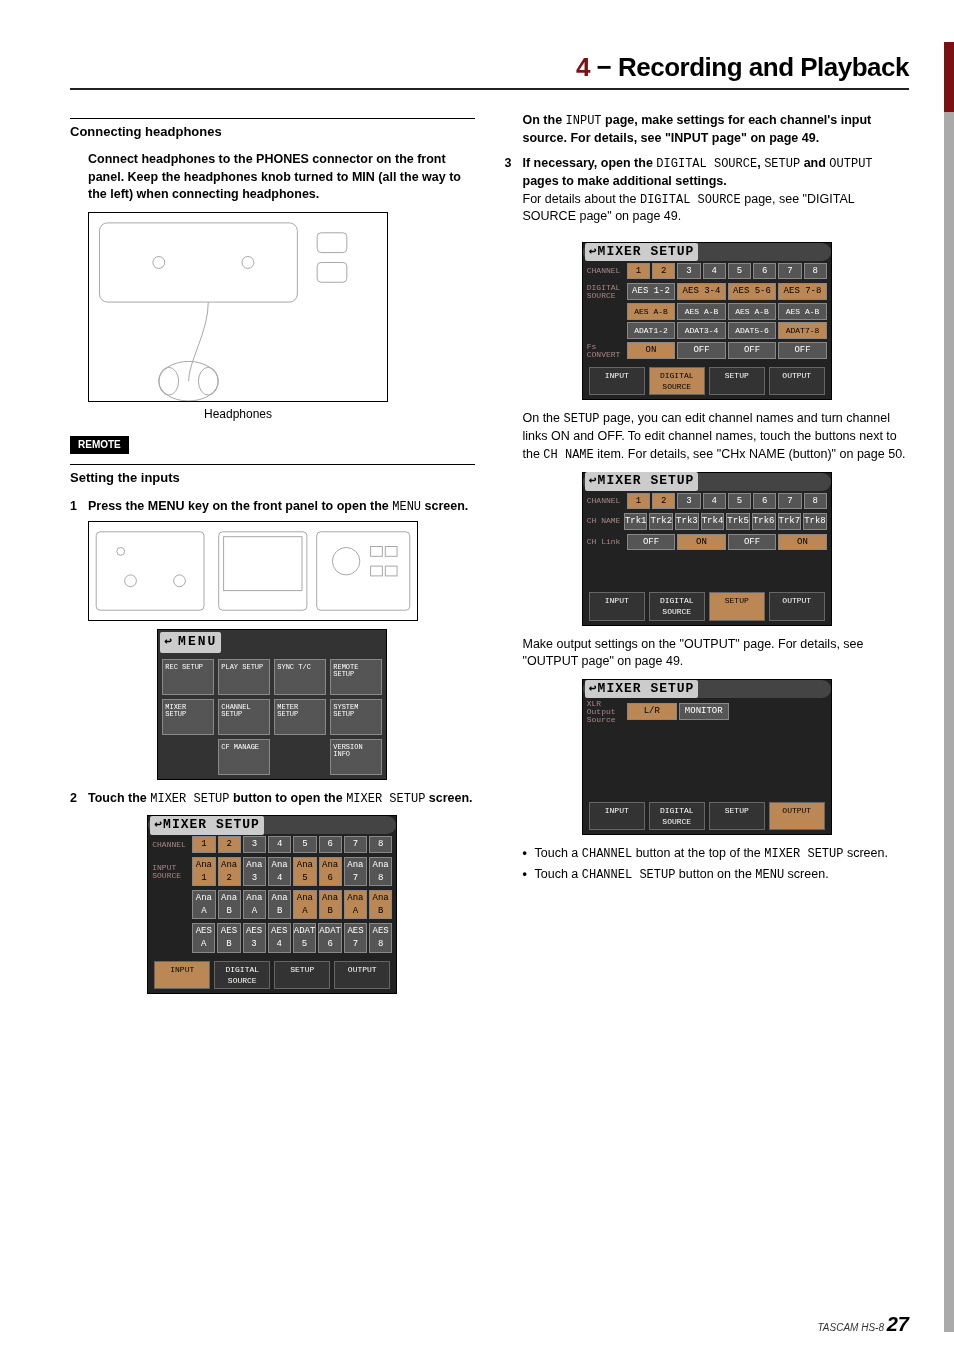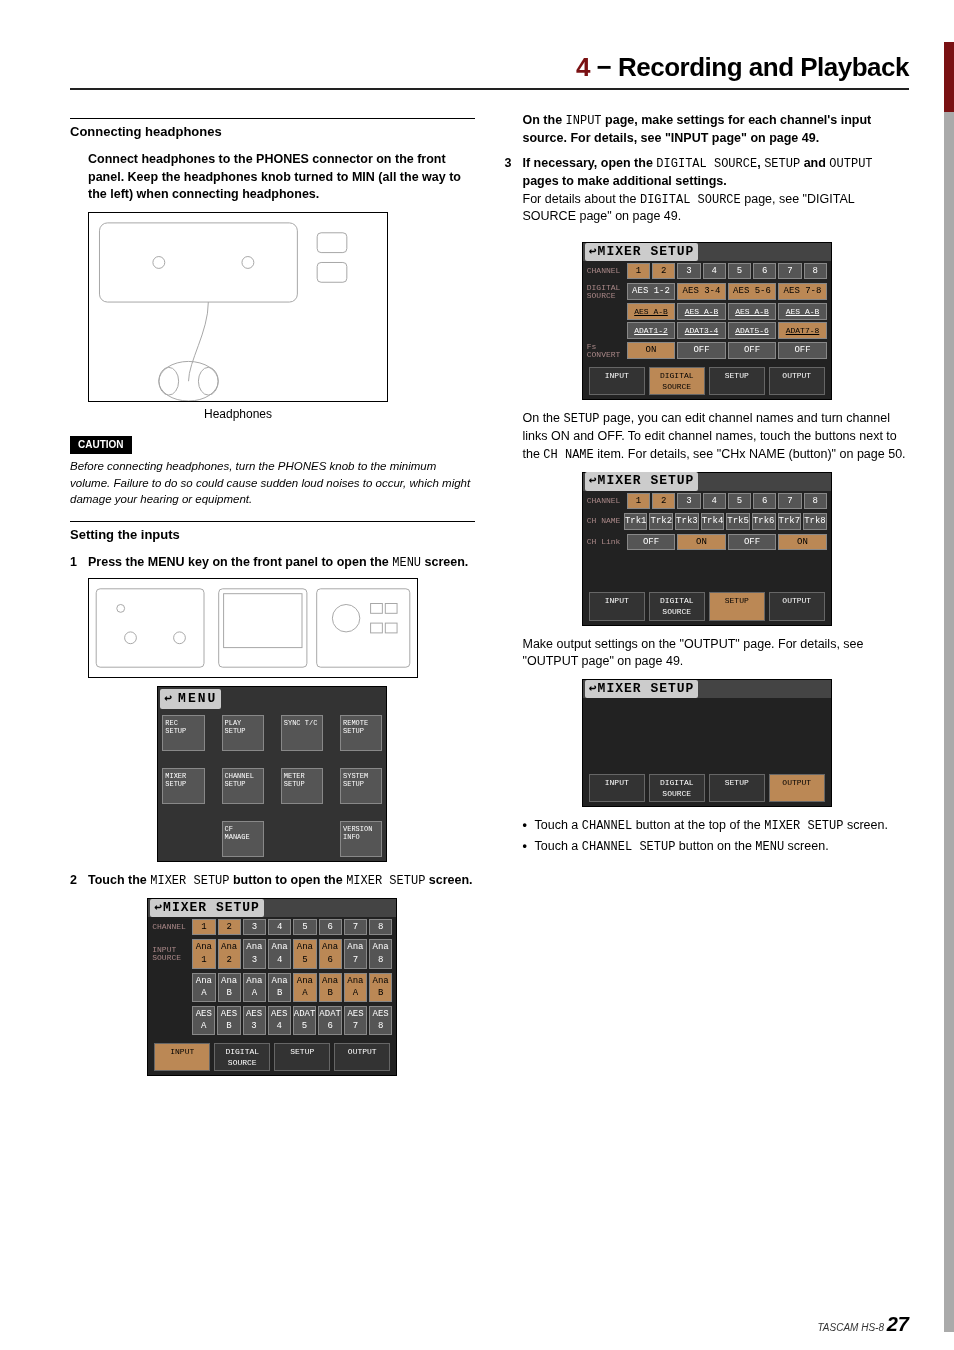--- a/index.html
+++ b/index.html
@@ -19,34 +19,34 @@
   .fig1 { width: 300px; height: 190px; margin-left: 18px; }
   .hp-label { text-align: center; font-size: 12px; margin: 2px 0 8px 18px; width: 300px; }
   .caution-box { display: inline-block; background: #000; color: #fff; font-size: 10px; font-weight: 700; padding: 2px 8px; margin: 6px 0 4px; }
   .caution-text { font-style: italic; font-size: 11.5px; margin-bottom: 14px; }
   .step { display: flex; margin-bottom: 6px; }
   .step-num { width: 18px; font-weight: 700; flex-shrink: 0; }
   .step-body { flex: 1; }
   .code { font-family: "Courier New", monospace; font-size: 12px; }
   .panel-fig { width: 330px; height: 100px; border: 1px solid #000; margin: 6px 0 6px 18px; background: #fff; }
   .ui-screen { width: 250px; background: #222; color: #fff; font-family: "Courier New", monospace; font-size: 9px; margin: 8px auto 10px; border: 1px solid #000; padding-bottom: 2px; }
-  .ui-title { background: #444; height: 18px; display: flex; align-items: center; }
+  .ui-title { background: #444; height: 18px; display: flex; align-items: center; border-radius: 9px; }
   .ui-title-pill { background: #ccc; color: #000; font-weight: 700; font-size: 13px; padding: 0 4px; margin-left: 2px; letter-spacing: 1px; border-radius: 2px; }
   .ui-row { display: flex; gap: 2px; padding: 2px 4px; align-items: center; }
   .ui-label { color: #a88; font-size: 8px; width: 38px; line-height: 1; }
   .ui-cell { background: #555; border: 1px solid #888; flex: 1; text-align: center; padding: 1px 0; }
   .ui-cell.sel, .ui-tab.sel { background: #b85; color: #000; }
   .ui-grid3 { display: flex; gap: 2px; padding: 1px 4px 1px 44px; }
-  .ui-grid3 .ui-cell { flex: 1; font-size: 8px; padding: 2px 0; text-decoration: underline; }
+  .ui-grid3 .ui-cell { flex: 1; font-size: 8px; padding: 2px 0; }
   .ui-tabs { display: flex; gap: 4px; padding: 6px 6px 2px; }
   .ui-tab { flex: 1; background: #333; border: 1px solid #666; text-align: center; padding: 2px 0; font-size: 8px; }
   .menu-screen { width: 230px; background: #333; border: 1px solid #000; margin: 8px auto 10px; font-family: "Courier New", monospace; }
   .menu-title { background: #ccc; color: #000; font-weight: 700; font-size: 13px; padding: 1px 4px; letter-spacing: 2px; display: inline-block; margin: 2px; border-radius: 2px; }
   .menu-title::before { content: "↩"; margin-right: 4px; }
-  .menu-grid { display: grid; grid-template-columns: repeat(4, 1fr); gap: 17px; padding: 4px; }
+  .menu-grid { display: grid; grid-template-columns: repeat(4, 1fr); gap: 4px; padding: 4px; }
   .menu-btn { background: #555; border: 1px solid #888; color: #fff; font-size: 7px; padding: 4px 2px; height: 36px; line-height: 1.1; }
   .bullet { display: flex; margin: 3px 0 3px 18px; }
   .bullet::before { content: "•"; width: 12px; font-weight: 700; }
   .footer { position: absolute; bottom: 26px; right: 45px; font-size: 10px; font-style: italic; color: #333; text-align: center; }
   .page-num { font-style: italic; font-size: 20px; font-weight: 700; color: #000; }
   .fig-sketch { width: 100%; height: 100%; opacity: 0.35; }
   .bold { font-weight: 700; }
 </style>
 </head>
 <body>
@@ -73,22 +73,21 @@
           <rect x="230" y="20" width="30" height="20" rx="4" fill="none" stroke="#000"></rect>
           <rect x="230" y="50" width="30" height="20" rx="4" fill="none" stroke="#000"></rect>
           <path d="M120 90 C120 120 100 150 100 170" fill="none" stroke="#000"></path>
           <path d="M70 170 a30 20 0 1 0 60 0 a30 20 0 1 0 -60 0" fill="none" stroke="#000"></path>
           <ellipse cx="80" cy="170" rx="10" ry="14" fill="none" stroke="#000"></ellipse>
           <ellipse cx="120" cy="170" rx="10" ry="14" fill="none" stroke="#000"></ellipse>
         </svg>
       </div>
       <div class="hp-label">Headphones</div>
 
-      <div class="caution-box">CAUTION</div>
-      <p class="caution-text">Before connecting headphones, turn the PHONES knob to the minimum volume. Failure to do so could cause sudden loud noises to occur, which might damage your hearing or equipment.</p>
+      <div class="caution-box">REMOTE</div>
 
       <h2>Setting the inputs</h2>
 
       <div class="step">
         <div class="step-num">1</div>
         <div class="step-body">
           <span class="bold">Press the </span><span class="bold">MENU</span><span class="bold"> key on the front panel to open the </span><span class="code">MENU</span><span class="bold"> screen.</span>
         </div>
       </div>
 
@@ -304,20 +303,25 @@
           <div class="ui-tab">OUTPUT</div>
         </div>
       </div>
 
       <p class="indent para">Make output settings on the "OUTPUT" page. For details, see "OUTPUT page" on page 49.</p>
 
       <div class="ui-screen">
         <div class="ui-title">
             <span class="ui-title-pill">↩<span>MIXER SETUP</span></span>
           </div>
+        <div class="ui-row">
+          <div class="ui-label">XLR Output Source</div>
+          <div class="ui-cell sel" style="flex:0 0 50px">L/R</div>
+          <div class="ui-cell" style="flex:0 0 50px">MONITOR</div>
+        </div>
         <div style="height:70px"></div>
         <div class="ui-tabs">
           <div class="ui-tab">INPUT</div>
           <div class="ui-tab">DIGITAL SOURCE</div>
           <div class="ui-tab">SETUP</div>
           <div class="ui-tab sel">OUTPUT</div>
         </div>
       </div>
 
 

